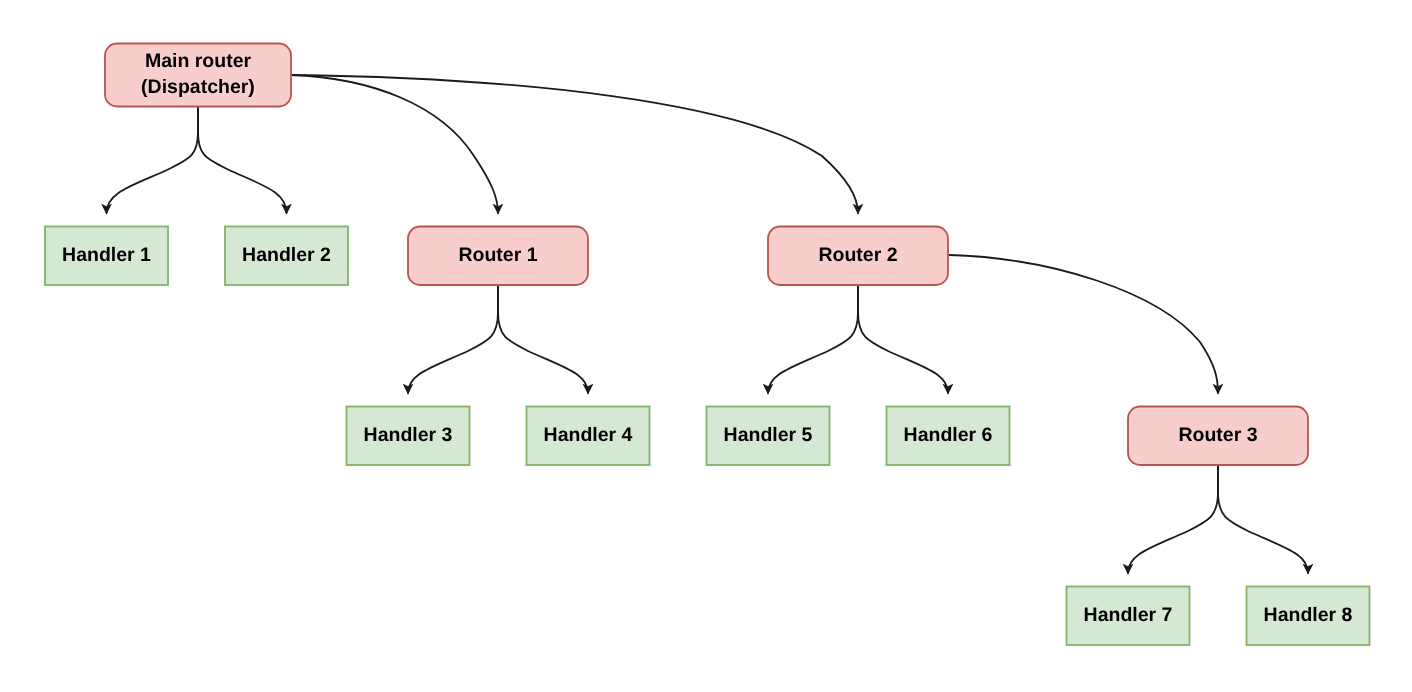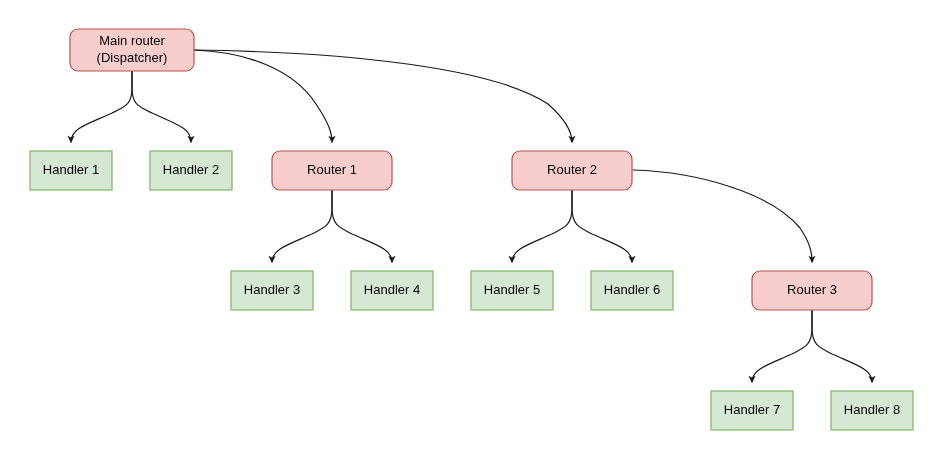--- a/index.html
+++ b/index.html
@@ -9,20 +9,21 @@
   }
   body {
     font-family: "Liberation Sans", sans-serif;
   }
   #canvas-root {
     position: relative;
     width: 941px;
     height: 461px;
     background: #ffffff;
     overflow: hidden;
+    font-weight: bold;
   }
   svg#diagram {
     display: block;
     width: 941px;
     height: 461px;
   }
   .node-label {
     font-family: "Liberation Sans", sans-serif;
     font-size: 13px;
     fill: #000000;

